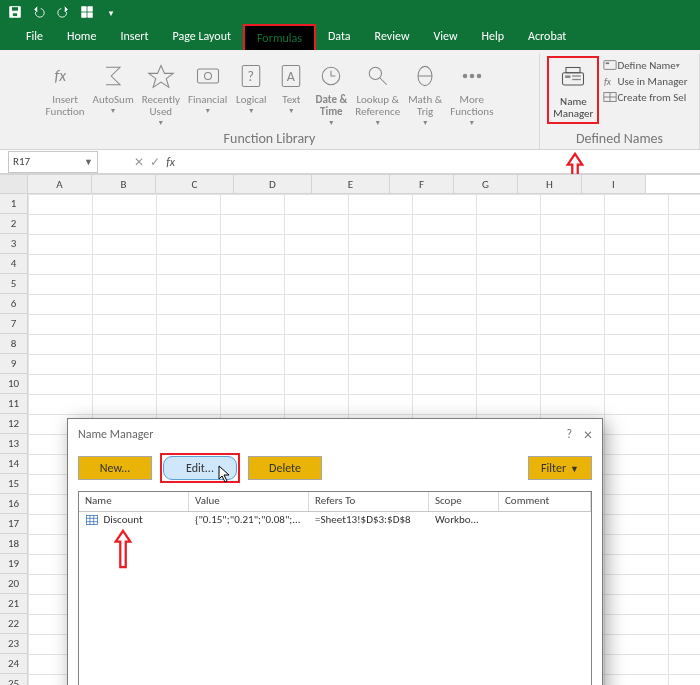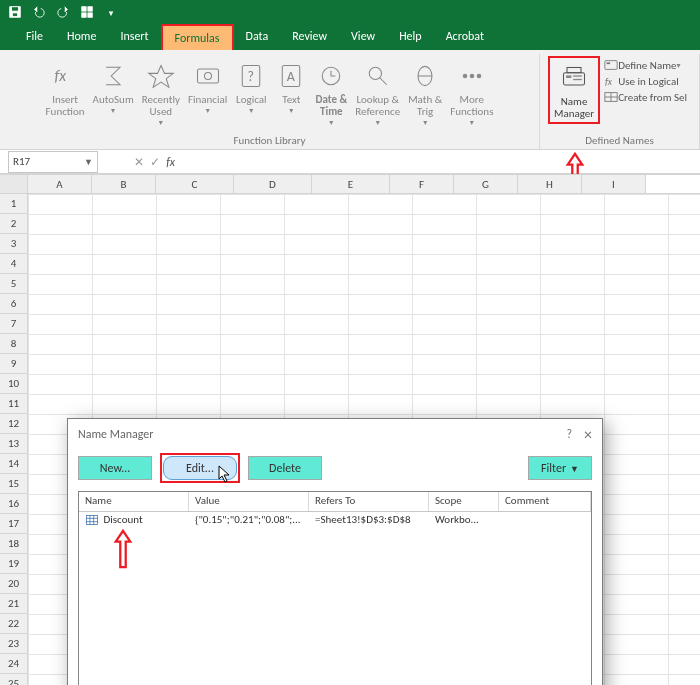--- a/index.html
+++ b/index.html
@@ -6,27 +6,27 @@
   body { margin: 0; background: #fff; width: 700px; height: 685px; overflow: hidden; font-size: 12px; color: #444; }
 
   
   .titlebar { height: 24px; background: #0f7237; display: flex; align-items: center; padding: 0 6px; gap: 6px; }
   .titlebar .tb-btn { width: 18px; height: 18px; display: flex; align-items: center; justify-content: center; color: #fff; font-size: 12px; }
   .titlebar svg { width: 14px; height: 14px; fill: #fff; stroke: #fff; }
 
   
   .tabs { height: 26px; background: #0f7237; display: flex; align-items: stretch; padding-left: 14px; }
   .tab { color: #fff; padding: 5px 12px 0; font-size: 12px; cursor: pointer; }
-  .tab.active { background: #fdba74; color: #0f7237; border: 2px solid #ed1c24; border-bottom: none; }
+  .tab.active { background: #000000; color: #0f7237; border: 2px solid #ed1c24; border-bottom: none; }
 
   
   .ribbon { height: 100px; background: #f1f1f1; border-bottom: 1px solid #d4d4d4; display: flex; padding-top: 4px; }
   .rgroup { border-right: 1px solid #d9d9d9; display: flex; flex-direction: column; align-items: center; position: relative; padding: 2px 4px 0; }
   .rgroup .items { display: flex; gap: 0; flex: 1; align-items: flex-start; }
-  .rgroup .label { font-size: 11px; color: #777; padding-bottom: 2px; }
+  .rgroup .label { font-size: 14px; color: #777; padding-bottom: 2px; }
   .rbtn { display: flex; flex-direction: column; align-items: center; justify-content: flex-start; width: auto; padding: 2px 4px; color: #888; cursor: pointer; font-size: 11px; line-height: 1.1; text-align: center; }
   .rbtn.big .icon { height: 36px; width: 32px; display:flex; align-items:center; justify-content:center; }
   .rbtn .icon svg { width: 28px; height: 28px; fill: none; stroke: #888; stroke-width: 1.2; }
   .rbtn.name-mgr { border: 2px solid #ed1c24; padding: 2px 4px; }
   .rbtn.name-mgr .icon svg { stroke: #555; }
   .small-cmds { display: flex; flex-direction: column; gap: 2px; padding: 2px 4px 0; font-size: 11px; color: #555; }
   .small-cmds .srow { display: flex; align-items: center; white-space: nowrap; }
   .small-cmds svg { width: 14px; height: 14px; fill: none; stroke: #777; }
   .arrow-down { font-size: 8px; color: #888; }
 
@@ -56,21 +56,21 @@
       linear-gradient(to right, #e3e3e3 1px, transparent 1px),
       linear-gradient(to bottom, #e3e3e3 1px, transparent 1px);
     background-size: 64px 20px;
   }
 
   
   .dialog { position: absolute; left: 67px; top: 244px; width: 536px; height: 416px; background:#fff; border:1px solid #7c7c7c; box-shadow: 4px 4px 18px rgba(0,0,0,.35); display:flex; flex-direction:column; color:#333;}
   .dlg-title { height:30px; display:flex; align-items:center; justify-content:space-between; padding: 0 10px; font-size:12px; color:#666; }
   .dlg-title .right { display:flex; gap:12px; align-items:center; color:#777;}
   .dlg-toolbar { display:flex; gap:8px; padding: 4px 10px; align-items:center;}
-  .win-btn { min-width:74px; height:24px; border:1px solid #a7a7a7; background:#5eead4; font-size:12px; display:flex; align-items:center; justify-content:center; cursor:pointer; padding: 0 8px;}
+  .win-btn { min-width:74px; height:24px; border:1px solid #a7a7a7; background:#eab308; font-size:12px; display:flex; align-items:center; justify-content:center; cursor:pointer; padding: 0 8px;}
   .win-btn.edit-hl { background:#cfe7fb; border:1px solid #5aa1d8; }
   .red-box { border:2px solid #ed1c24; padding: 1px; }
   .spacer { flex:1; }
   .filter-btn { min-width:64px; }
   .filter-btn .dd { font-size:9px; margin-left:4px;}
 
   .listview { margin: 4px 10px; border:1px solid #838383; height:240px; background:#fff; font-size:11px; }
   .lv-head { display:flex; height:20px; background:#fff; border-bottom:1px solid #c7c7c7;}
   .lv-head .col { border-right:1px solid #d9d9d9; padding:2px 6px; color:#444;}
   .lv-row { display:flex; height:18px; }
@@ -118,20 +118,21 @@
         <rect x="9" y="9" width="5" height="5" fill="#fff"></rect>
       </svg>
     </div>
   <div class="tb-btn" style="font-size:9px;">▾</div>
 </div>
 
 <div class="tabs">
   <div class="tab">File</div>
   <div class="tab">Home</div>
   <div class="tab">Insert</div>
+  <div class="tab">Page Layout</div>
   <div class="tab active">Formulas</div>
   <div class="tab">Data</div>
   <div class="tab">Review</div>
   <div class="tab">View</div>
   <div class="tab">Help</div>
   <div class="tab">Acrobat</div>
 </div>
 
 <div class="ribbon">
 
@@ -265,21 +266,21 @@
               <rect x="1" y="3" width="14" height="10" rx="1"></rect>
               <rect x="3" y="5" width="4" height="2" fill="#777" stroke="none"></rect>
             </svg>
           <span>Define Name</span>
           <span class="arrow-down">▾</span>
         </div>
         <div class="srow">
           <svg class="icon-mini" viewBox="0 0 16 16">
               <text x="1" y="12" font-size="11" font-style="italic" fill="#777" stroke="none">fx</text>
             </svg>
-          <span>Use in Logical</span>
+          <span>Use in Manager</span>
         </div>
         <div class="srow">
           <svg class="icon-mini" viewBox="0 0 16 16">
               <rect x="1" y="3" width="14" height="10"></rect>
               <line x1="1" y1="8" x2="15" y2="8"></line>
               <line x1="8" y1="3" x2="8" y2="13"></line>
             </svg>
           <span>Create from Sel</span>
         </div>
       </div>

